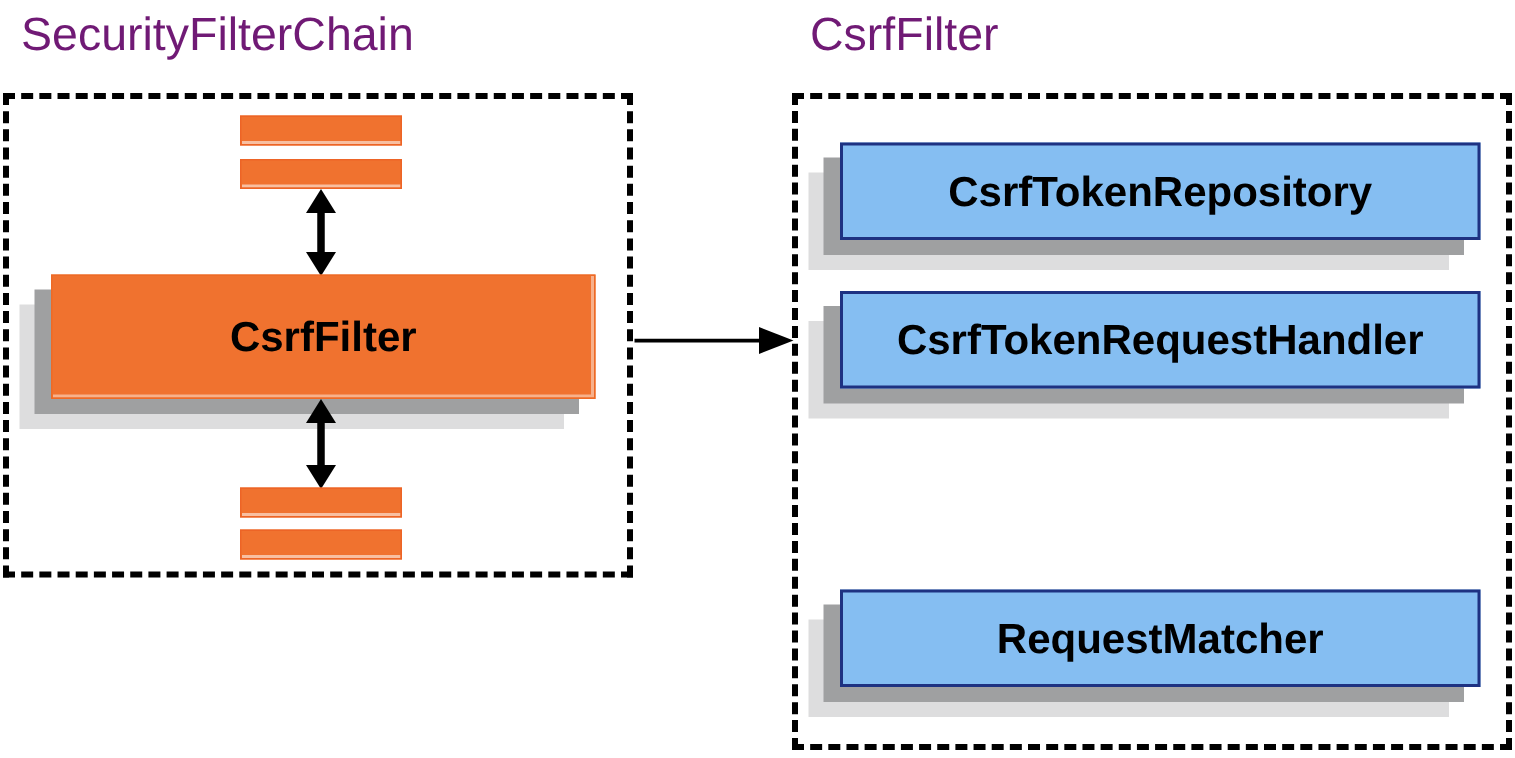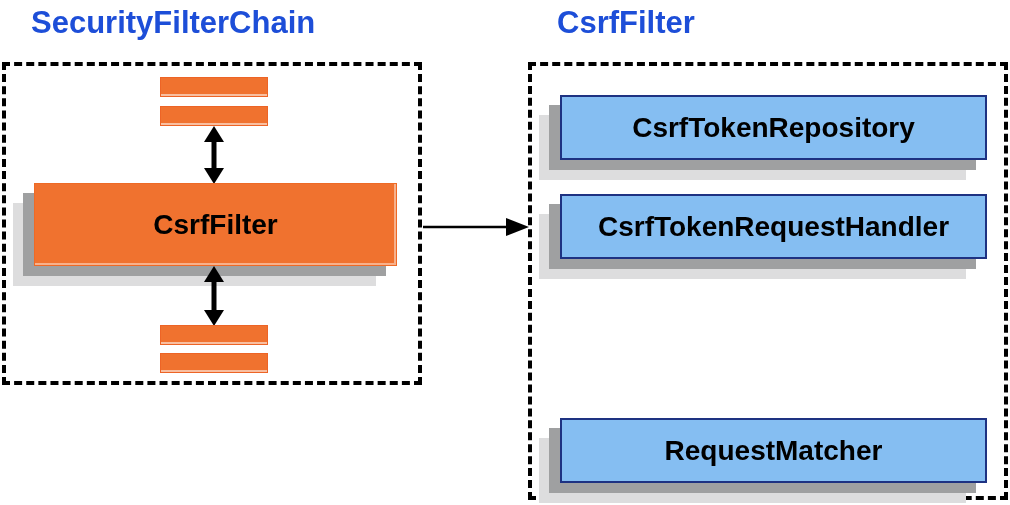--- a/index.html
+++ b/index.html
@@ -8,26 +8,25 @@
     position: relative;
     width: 1010px;
     height: 505px;
     background: #ffffff;
     font-family: "Liberation Sans", sans-serif;
     overflow: hidden;
   }
 
   .diagram-title {
     position: absolute;
-    font-weight: bold;
+    font-weight: normal;
     font-size: 31px;
     line-height: 38px;
-    color: #1d4ed8;
+    color: #701a75;
     white-space: nowrap;
-    margin-left: 17px;
   }
   .title-left  { left: 14px;  top: 4px; }
   .title-right { left: 540px; top: 4px; }
 
   .panel {
     position: absolute;
     border: 4px dashed #000000;
     background: transparent;
     box-sizing: border-box;
   }
@@ -78,21 +77,21 @@
     background: #85BEF2;
     border: 2px solid #1E3282;
   }
 
   .stack-orange { left: 34px; top: 183px; width: 363px; height: 83px; }
 
   .stack-blue { left: 560px; width: 427px; height: 65px; }
   .stack-blue-1 { top: 95px;  }
   .stack-blue-2 { top: 194px; }
   .stack-blue-3 { top: 293px; }
-  .stack-blue-4 { top: 393px; margin-top: 25px; }
+  .stack-blue-4 { top: 393px; }
 
   svg.arrow { position: absolute; overflow: visible; }
   .arrow-upper { left: 202px; top: 126px; }
   .arrow-lower { left: 202px; top: 266px; }
   .arrow-connector { left: 423px; top: 216px; }
 </style>
 </head>
 <body>
 
 <div class="canvas">

